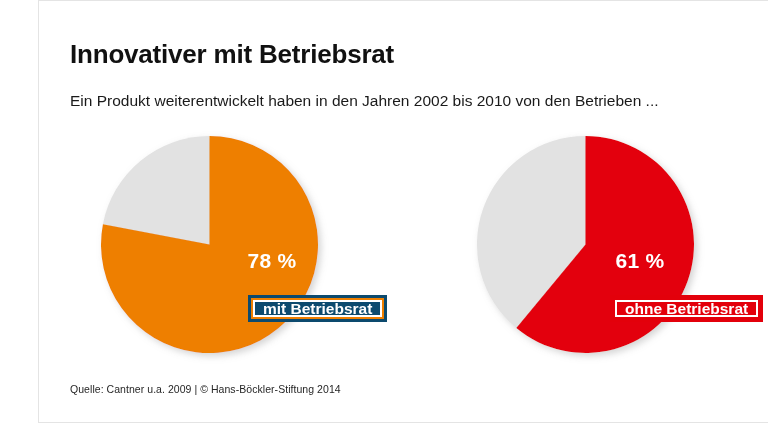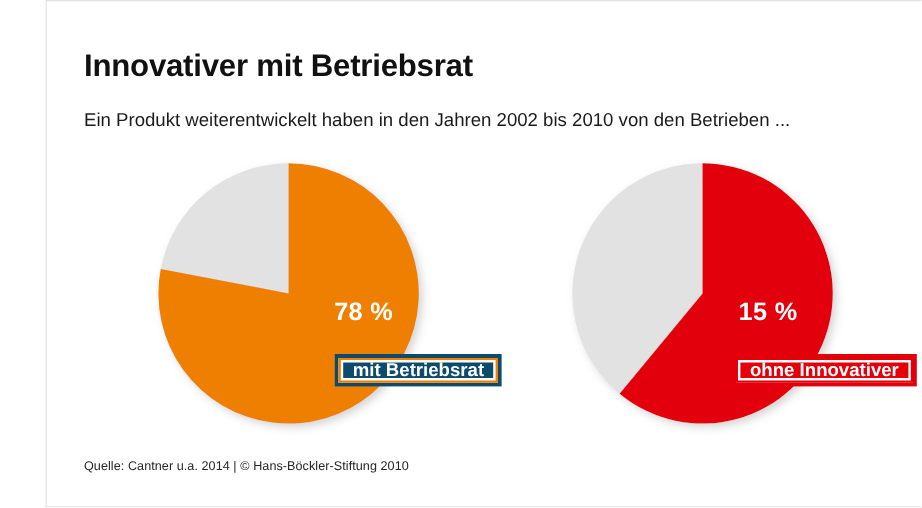--- a/index.html
+++ b/index.html
@@ -58,21 +58,21 @@
     width: 768px;
     height: 250px;
   }
 
   .pie-block {
     position: absolute;
     top: 0;
     width: 330px;
     height: 250px;
   }
-  #pie-block-left  { left: 63px;  }
+  #pie-block-left  { left: 32px;  }
   #pie-block-right { left: 408px; }
 
   .pie-wrap {
     position: absolute;
     left: 29px;
     top: 14px;
     width: 219px;
     height: 219px;
   }
   .pie-wrap svg {
@@ -177,22 +177,22 @@
               <feDropShadow dx="3" dy="3" stdDeviation="3.5" flood-color="#9a9a9a" flood-opacity="0.42"></feDropShadow>
             </filter>
           </defs>
           <g filter="url(#shadowR)">
             <path id="slice-right-rest" fill="#e2e2e2" d="M 110 110 L 40.52078511739285 193.98594346256107 A 109 109 0 0 1 109.99999999999999 1 Z"></path>
             <path id="slice-right-main" fill="#e3000b" d="M 110 110 L 110 1 A 109 109 0 1 1 40.52078511739285 193.98594346256107 Z"></path>
           </g>
         </svg>
       </div>
 
-      <div class="pct-label" id="pct-right">15 %</div>
+      <div class="pct-label" id="pct-right">61 %</div>
 
-      <div class="legend-chip" id="legend-right">ohne Innovativer</div>
+      <div class="legend-chip" id="legend-right">ohne Betriebsrat</div>
     </div>
 
   </div>
 
-  <div id="source">Quelle: Cantner u.a. 2014 | © Hans-Böckler-Stiftung 2010</div>
+  <div id="source">Quelle: Cantner u.a. 2009 | © Hans-Böckler-Stiftung 2014</div>
 
 </div>
 
 </body></html>

